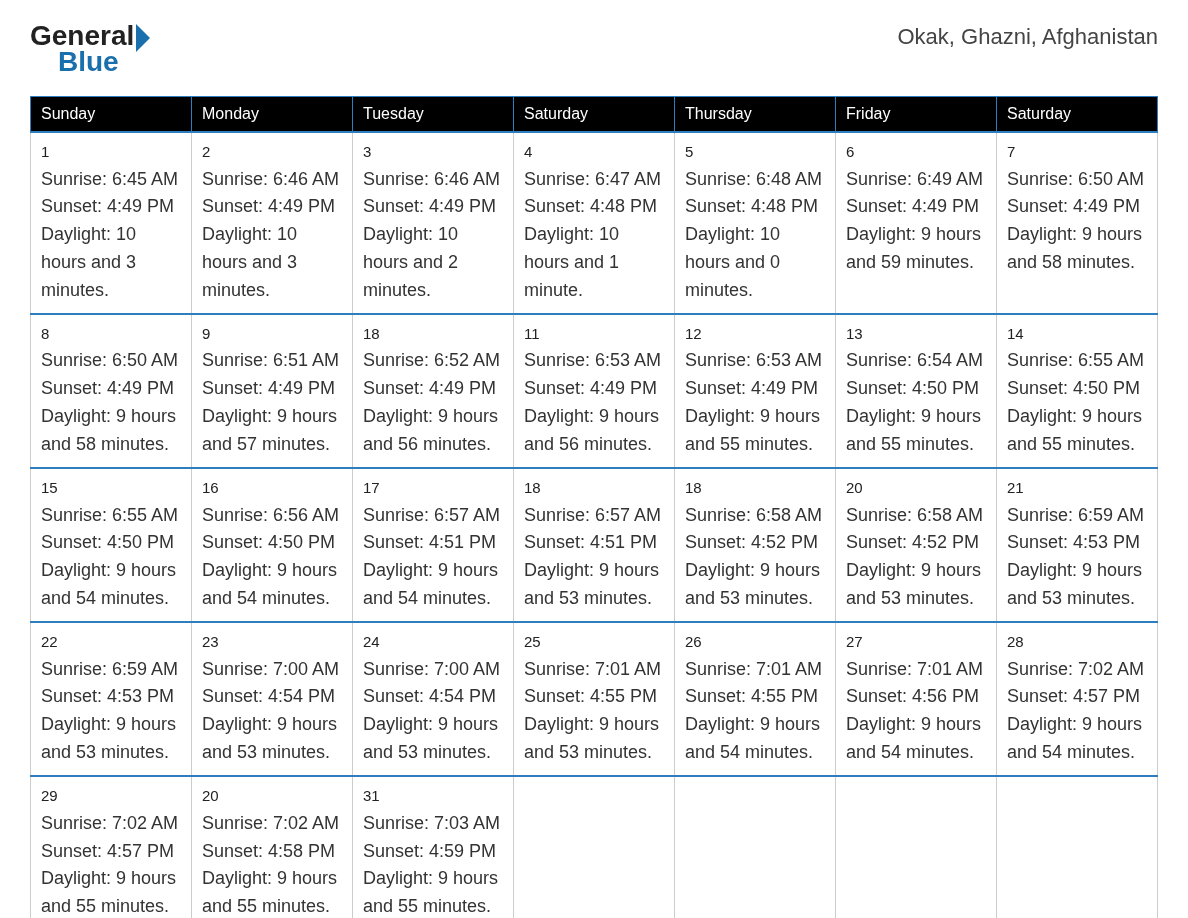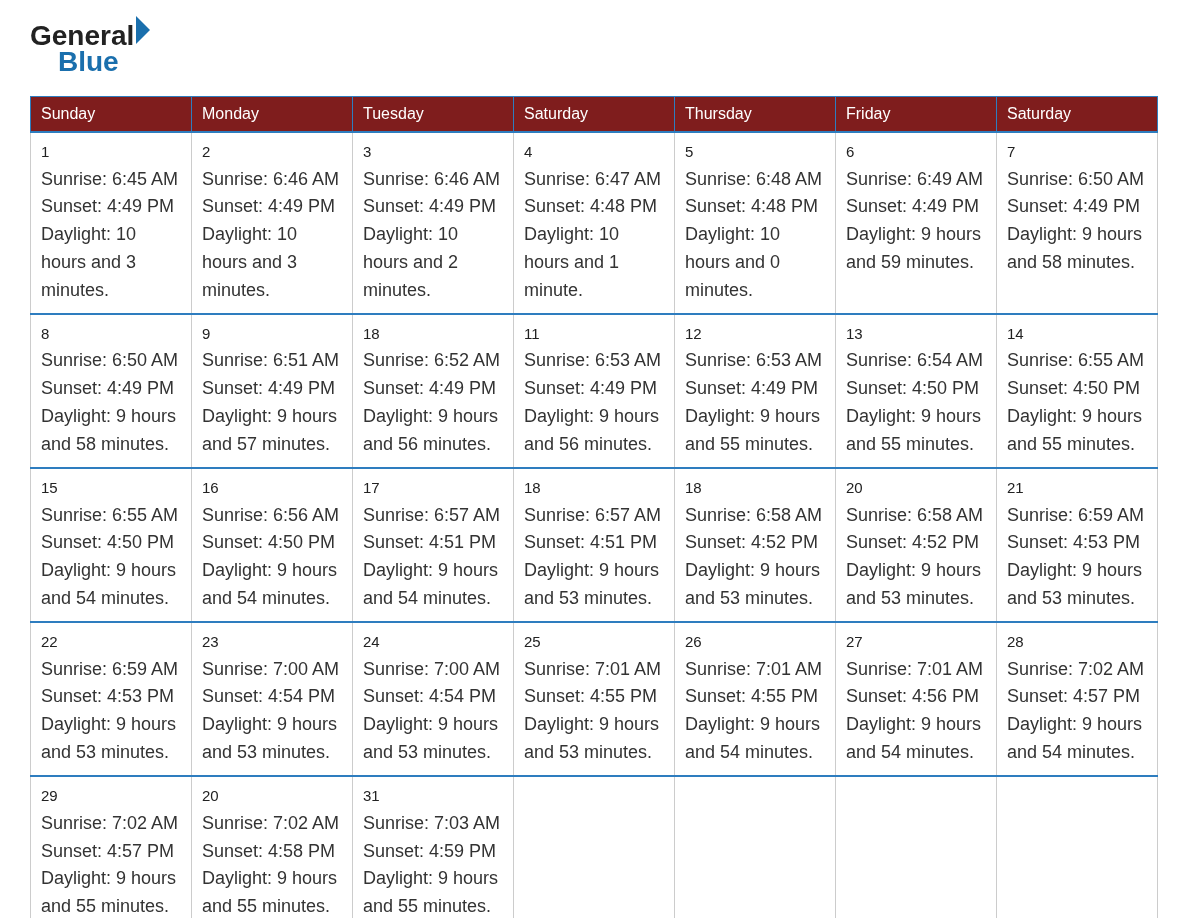--- a/index.html
+++ b/index.html
@@ -17,21 +17,21 @@
       align-items: flex-start;
       margin-bottom: 18px;
     }
     .logo {
       display: flex;
       flex-direction: column;
       align-items: flex-start;
     }
     .logo-top {
       display: flex;
-      align-items: flex-start;
+      align-items: flex-end;
     }
     .logo-text-general {
       font-size: 28px;
       font-weight: bold;
       color: #222;
     }
     .logo-triangle {
       width: 0;
       height: 0;
       border-left: 14px solid #1a6fad;
@@ -61,21 +61,21 @@
       font-size: 22px;
       color: #444;
       margin-top: 4px;
     }
     table {
       width: 100%;
       border-collapse: collapse;
       table-layout: fixed;
     }
     thead th {
-      background: #7f1d1d;
+      background: #000000;
       color: #fff;
       font-size: 16px;
       font-weight: normal;
       padding: 8px 10px;
       text-align: left;
       border: 1px solid #2e7dbf;
     }
     tbody td {
       vertical-align: top;
       border: 1px solid #ccc;
@@ -109,20 +109,21 @@
 
 <div class="header">
   <div class="logo">
     <div class="logo-top">
       <span class="logo-text-general">General</span>
       <div class="logo-triangle"></div>
     </div>
     <span class="logo-text-blue">Blue</span>
   </div>
   <div class="title-block">
+    <div class="location-title">Okak, Ghazni, Afghanistan</div>
   </div>
 </div>
 
 <table>
   <thead>
     <tr>
     <th>Sunday</th>
         <th>Monday</th>
         <th>Tuesday</th>
         <th>Saturday</th>

